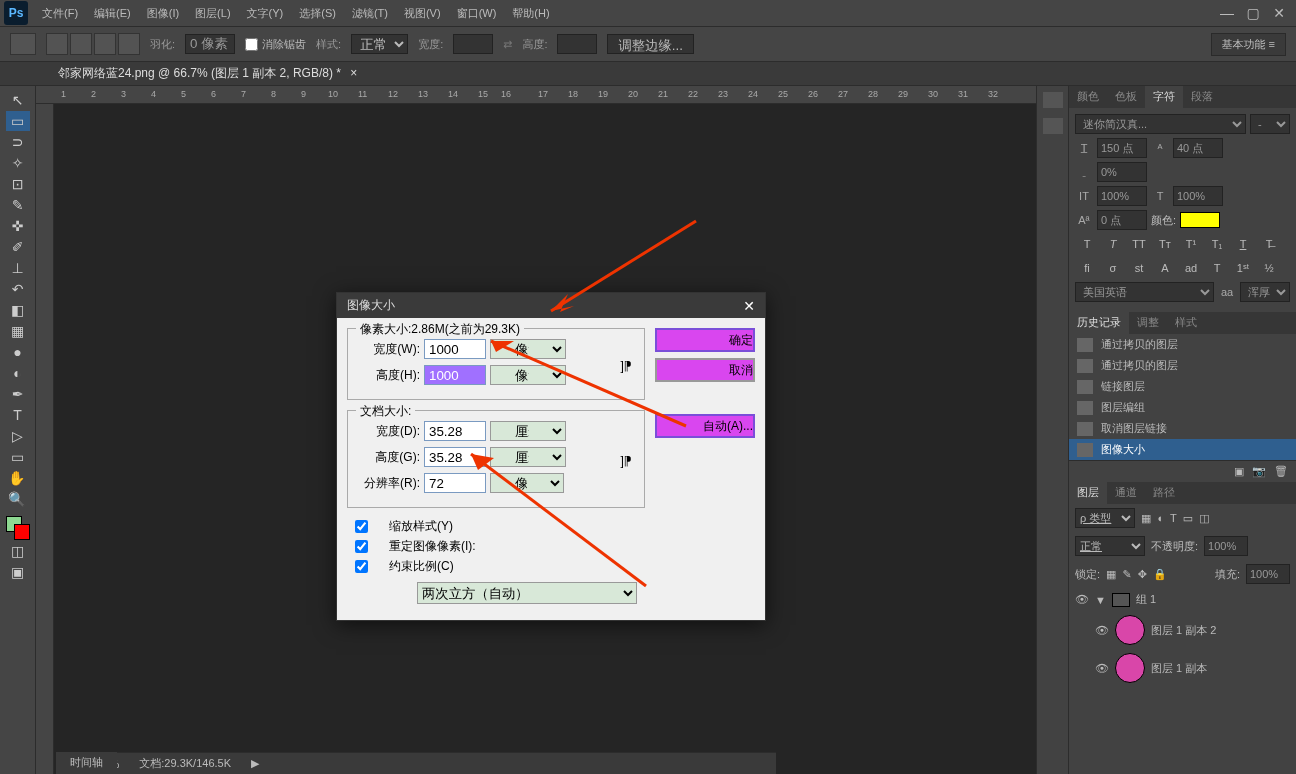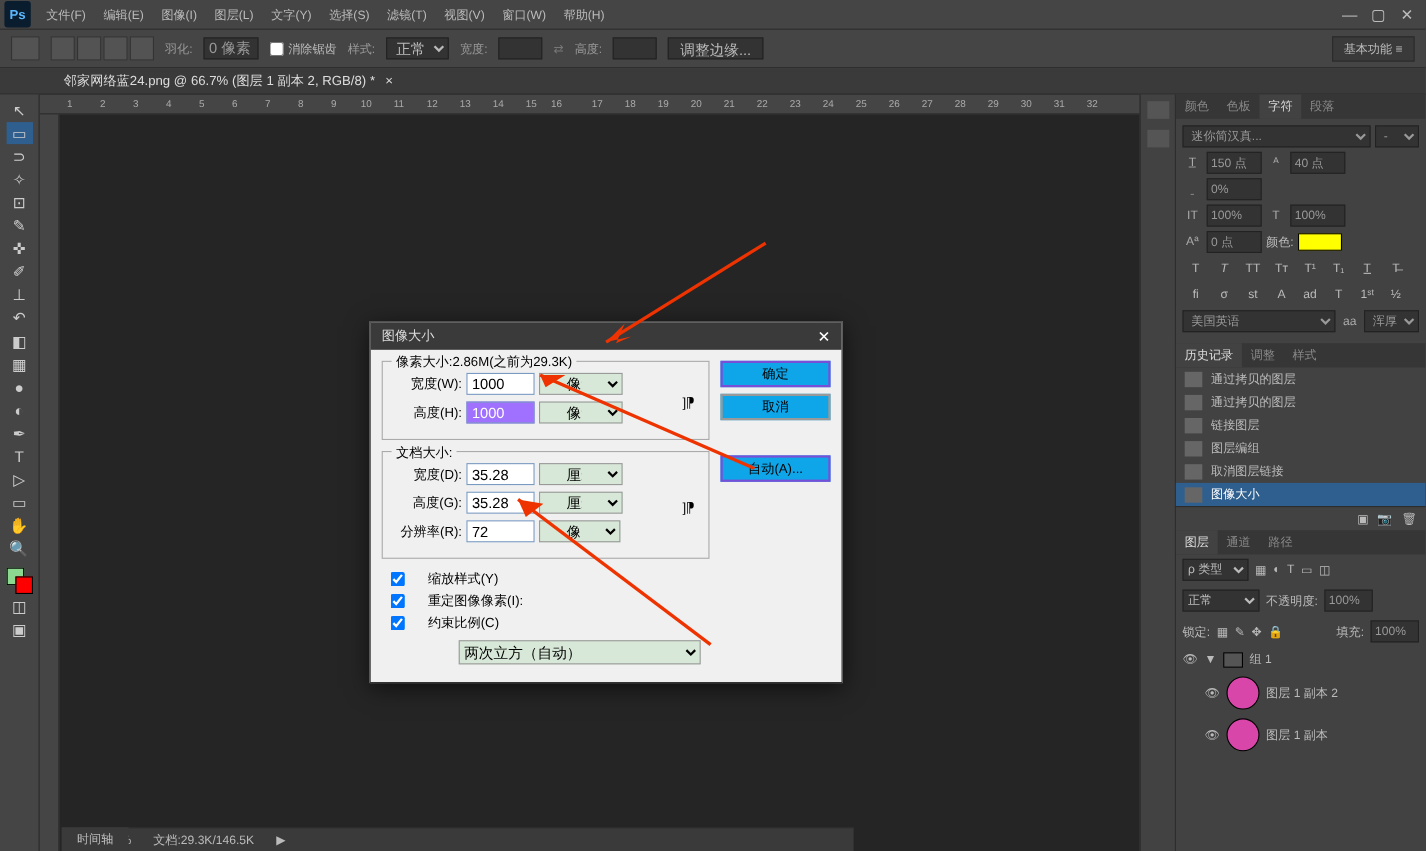--- a/index.html
+++ b/index.html
@@ -55,38 +55,38 @@
 
 .history-panel .hist-item { display: flex; align-items: center; padding: 3px 8px; gap: 8px; }
 .hist-item.active { background: #2f5f8f; color: #fff; }
 .hist-icon { width: 16px; height: 14px; background: #666; }
 
 .layers-panel .layer-row { display: flex; align-items: center; padding: 4px 6px; gap: 6px; }
 .layer-eye { width: 14px; }
 .layer-thumb { width: 30px; height: 30px; background: #d946a9; border: 1px solid #000; border-radius: 50%; }
 .layer-thumb.group { background: #555; border-radius: 0; width: 18px; height: 14px; }
 .layer-control { display: flex; align-items: center; gap: 6px; padding: 4px 6px; }
-.layer-select { background: #333; border: 1px solid #222; color: #bbb; height: 20px; font-size: 11px; }
+.layer-select { background: #333; border: 1px solid #222; color: #bbb; height: 20px; font-size: 11px; text-decoration: underline; }
 
 
 .dialog { position: absolute; left: 300px; top: 206px; width: 430px; background: #f0f0f0; border: 1px solid #333; box-shadow: 0 4px 20px rgba(0,0,0,0.6); color: #000; font-size: 12px; }
 .dialog-title { background: #3a3a3a; color: #ddd; padding: 4px 10px; display: flex; justify-content: space-between; align-items: center; }
 .dialog-close { color: #fff; font-size: 14px; cursor: default; }
 .dialog-body { padding: 10px; display: flex; gap: 10px; }
 .dialog-left { flex: 1; }
 .dialog-right { width: 100px; display: flex; flex-direction: column; gap: 6px; }
 .fieldset { border: 1px solid #aaa; padding: 10px 8px 8px; margin-bottom: 10px; position: relative; }
 .fieldset-label { position: absolute; top: -8px; left: 8px; background: #f0f0f0; padding: 0 4px; font-size: 12px; }
 .field-row { display: flex; align-items: center; gap: 4px; margin-bottom: 6px; }
 .field-label { width: 64px; text-align: right; }
 .field-input { width: 62px; height: 20px; border: 1px solid #7a9ac1; padding: 0 4px; background: #fff; }
 .field-input.sel { background: #a070ff; color: #fff; }
 .field-select { width: 76px; height: 20px; background: #d8e8d8; border: 1px solid #999; padding: 0 20px; }
 .link-bracket { width: 20px; display: flex; align-items: center; justify-content: center; }
-.dlg-btn { height: 24px; background: #0ea5e9; border: 2px solid #7a4fd8; font-size: 12px; }
+.dlg-btn { height: 24px; background: #d946ef; border: 2px solid #7a4fd8; font-size: 12px; text-align: right; }
 .dlg-btn.cancel { border-color: #999; }
 .checkbox-row { display: flex; align-items: center; gap: 21px; margin: 3px 0 3px 8px; }
 .resample-select { width: 220px; height: 22px; background: #d8e8d8; border: 1px solid #999; margin: 4px 0 6px 70px; }
 
 
 .arrow { position: absolute; pointer-events: none; }
 .arrow-line { stroke: #e30; stroke-width: 3; }
 .arrow-head { fill: #e30; }
 
 

